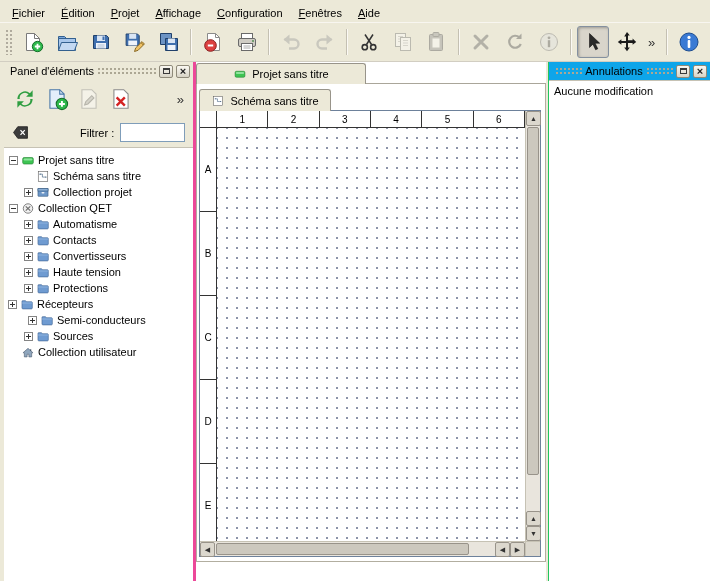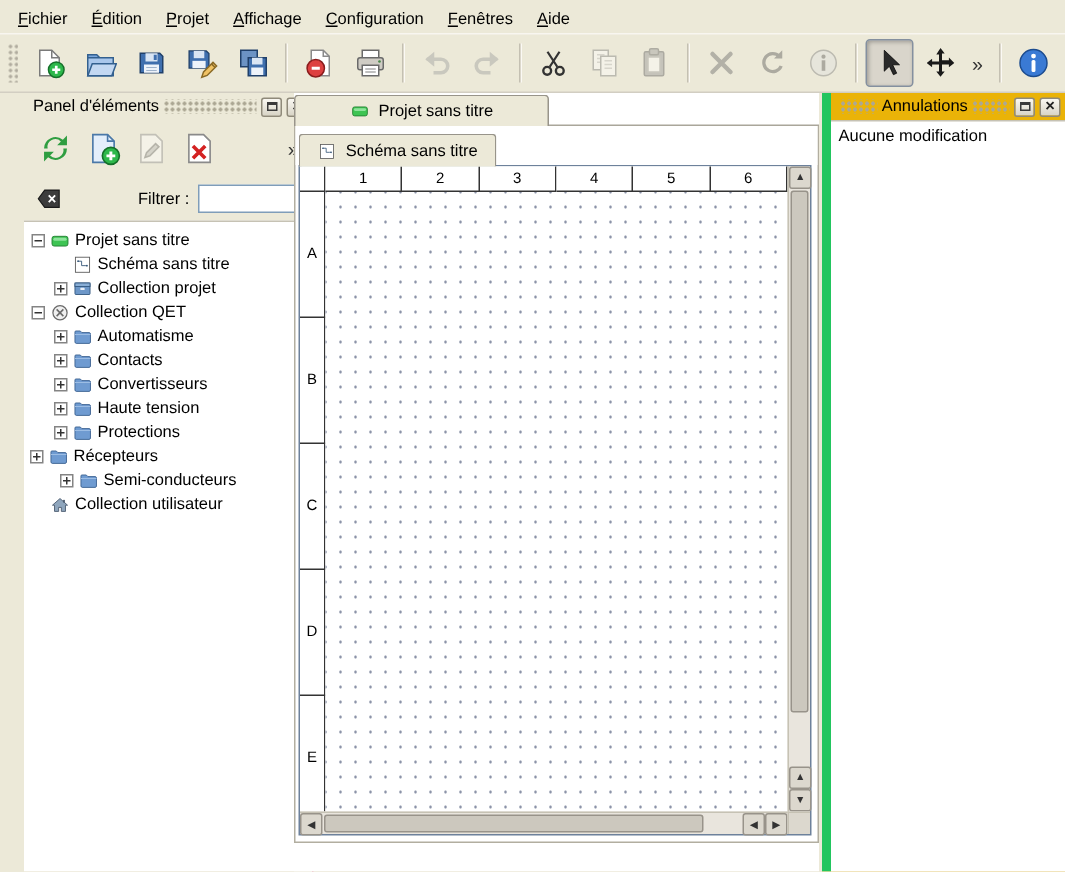--- a/index.html
+++ b/index.html
@@ -31,25 +31,25 @@
   .tb-btn .icon { width: 22px; height: 22px; }
   .tb-btn.disabled { filter: grayscale(1); opacity: .42; }
   .tb-btn.active { background: #d9d5cb; border: 1px solid #84909f;
     box-shadow: inset 1px 1px 3px rgba(0,0,0,.28); }
   .tb-sep { width: 2px; height: 26px; margin: 0 4px; flex: none;
     border-left: 1px solid #c4c0b2; border-right: 1px solid #fbf9f4; }
   .tb-chevron { padding: 0 4px; font-size: 13px; color: #333; flex: none; }
   .tb-spring { flex: 1; }
 
   
-  .dock-left { position: absolute; top: 62px; left: 16px; width: 193px; bottom: 0;
-    background: #ece9d8; border-right: 1px solid #ec4899;
+  .dock-left { position: absolute; top: 62px; left: 4px; width: 193px; bottom: 0;
+    background: #ece9d8; border-right: 4px solid #ec4899;
     display: flex; flex-direction: column; }
   .dock-right { position: absolute; top: 62px; left: 548px; right: 0; bottom: 0;
-    background: #eab308; border-left: 6px solid #22c55e;
+    background: #0ea5e9; border-left: 1px solid #22c55e;
     display: flex; flex-direction: column; }
   .dock-title { height: 18px; flex: none; display: flex; align-items: center;
     gap: 3px; padding: 2px 3px 2px 6px; }
   .title-text { white-space: nowrap; }
   .dots { flex: 1; height: 10px;
     background-image: radial-gradient(circle, #aca794 1.1px, transparent 1.25px);
     background-size: 4px 4px; background-position: 0 1px; }
   .dt-btn { width: 14px; height: 13px; flex: none; border: 1px solid #8f8a7a;
     border-radius: 2px; background: linear-gradient(#faf8f2, #d8d4c6);
     display: flex; align-items: center; justify-content: center; cursor: default; }
@@ -505,20 +505,30 @@
       </div>
       <div class="tree-row" style="padding-left:24px">
         <span class="expander plus"></span>
         <span class="icon tree-icon">
           <svg viewBox="0 0 22 22">
             <path d="M2.5 5.5c0-.6.4-1 1-1h5l1.8 1.8h8.2c.8 0 1.5.7 1.5 1.5v9.2c0 .8-.7 1.5-1.5 1.5H4c-.8 0-1.5-.7-1.5-1.5z" fill="#6f9bd1" stroke="#3a5f8f"></path>
             <path d="M2.5 8.5h17.5" stroke="#9cbde4" stroke-width="1.2"></path>
           </svg>
         </span>
         <span class="tree-label">Semi-conducteurs</span>
+      </div>
+      <div class="tree-row" style="padding-left:20px">
+        <span class="expander plus"></span>
+        <span class="icon tree-icon">
+          <svg viewBox="0 0 22 22">
+            <path d="M2.5 5.5c0-.6.4-1 1-1h5l1.8 1.8h8.2c.8 0 1.5.7 1.5 1.5v9.2c0 .8-.7 1.5-1.5 1.5H4c-.8 0-1.5-.7-1.5-1.5z" fill="#6f9bd1" stroke="#3a5f8f"></path>
+            <path d="M2.5 8.5h17.5" stroke="#9cbde4" stroke-width="1.2"></path>
+          </svg>
+        </span>
+        <span class="tree-label">Sources</span>
       </div>
       <div class="tree-row" style="padding-left:5px">
         <span class="exp-spacer"></span>
         <span class="icon tree-icon">
           <svg viewBox="0 0 22 22">
             <path d="M2.5 11.5L11 4l8.5 7.5h-2.3v7h-4.7v-4.5h-3v4.5H4.8v-7z" fill="#8fa6bd" stroke="#4a5a6e"></path>
             <rect x="14.5" y="5.5" width="2" height="3" fill="#4a5a6e"></rect>
           </svg>
         </span>
         <span class="tree-label">Collection utilisateur</span>

